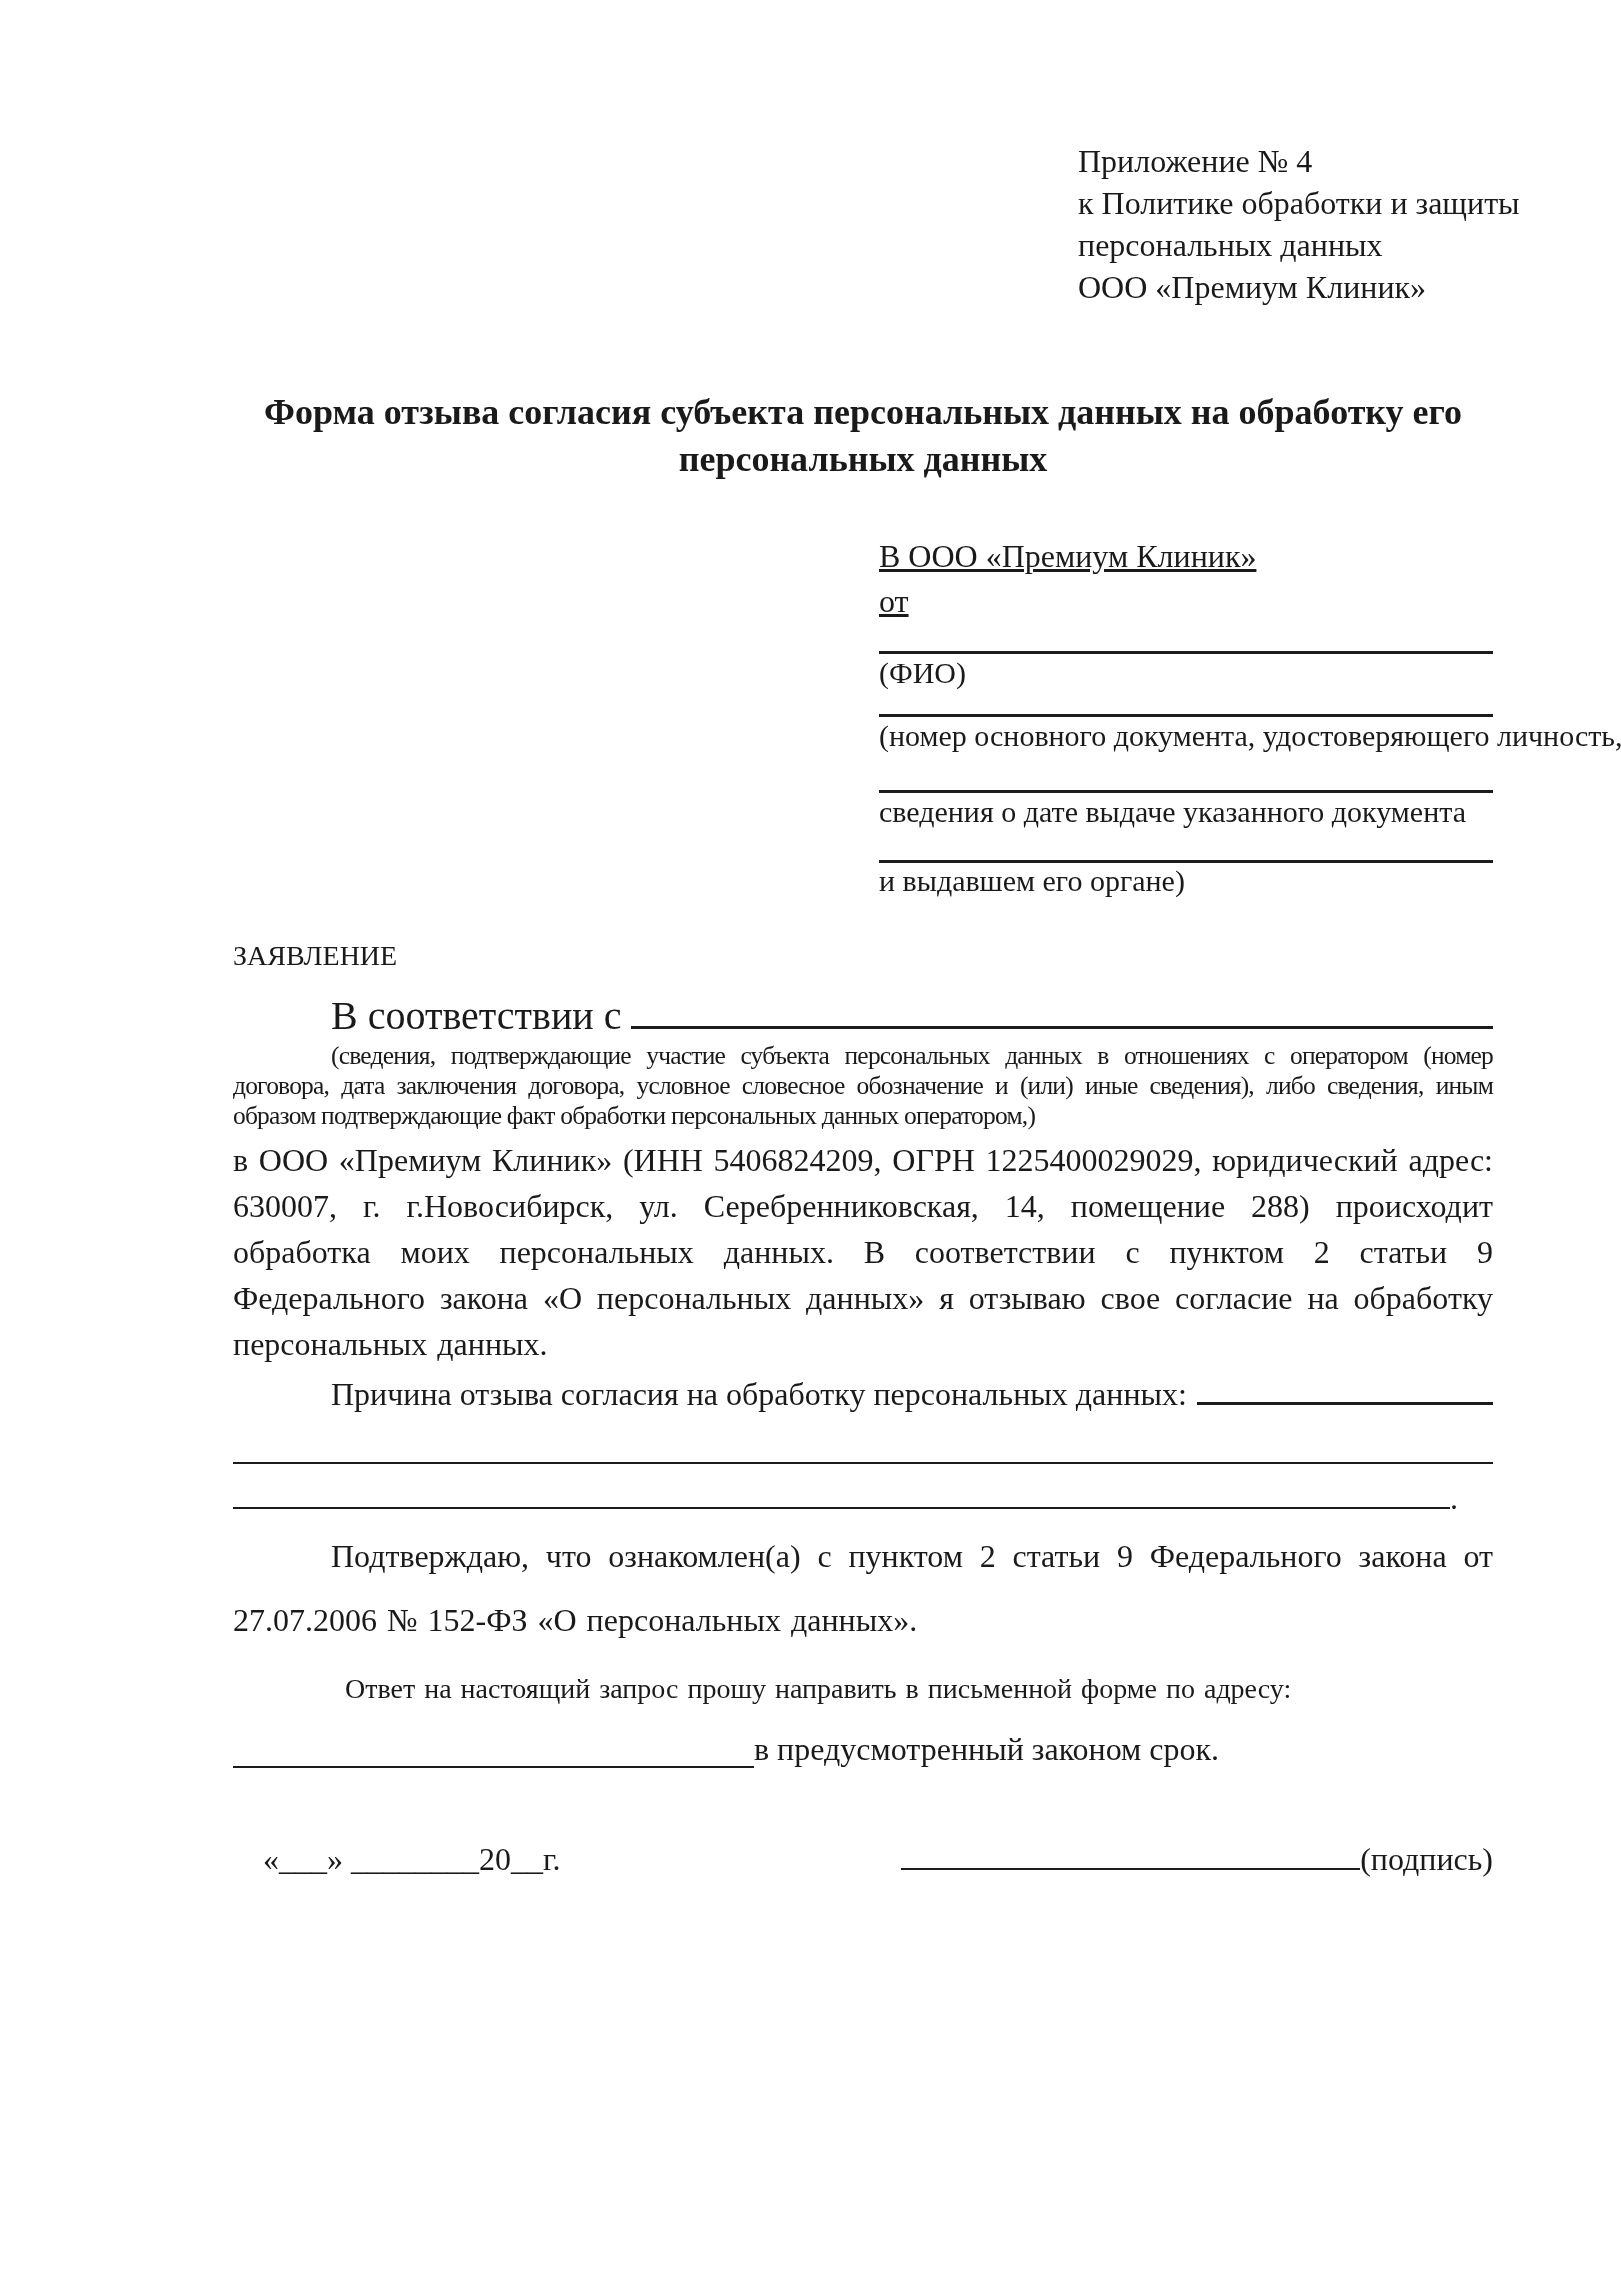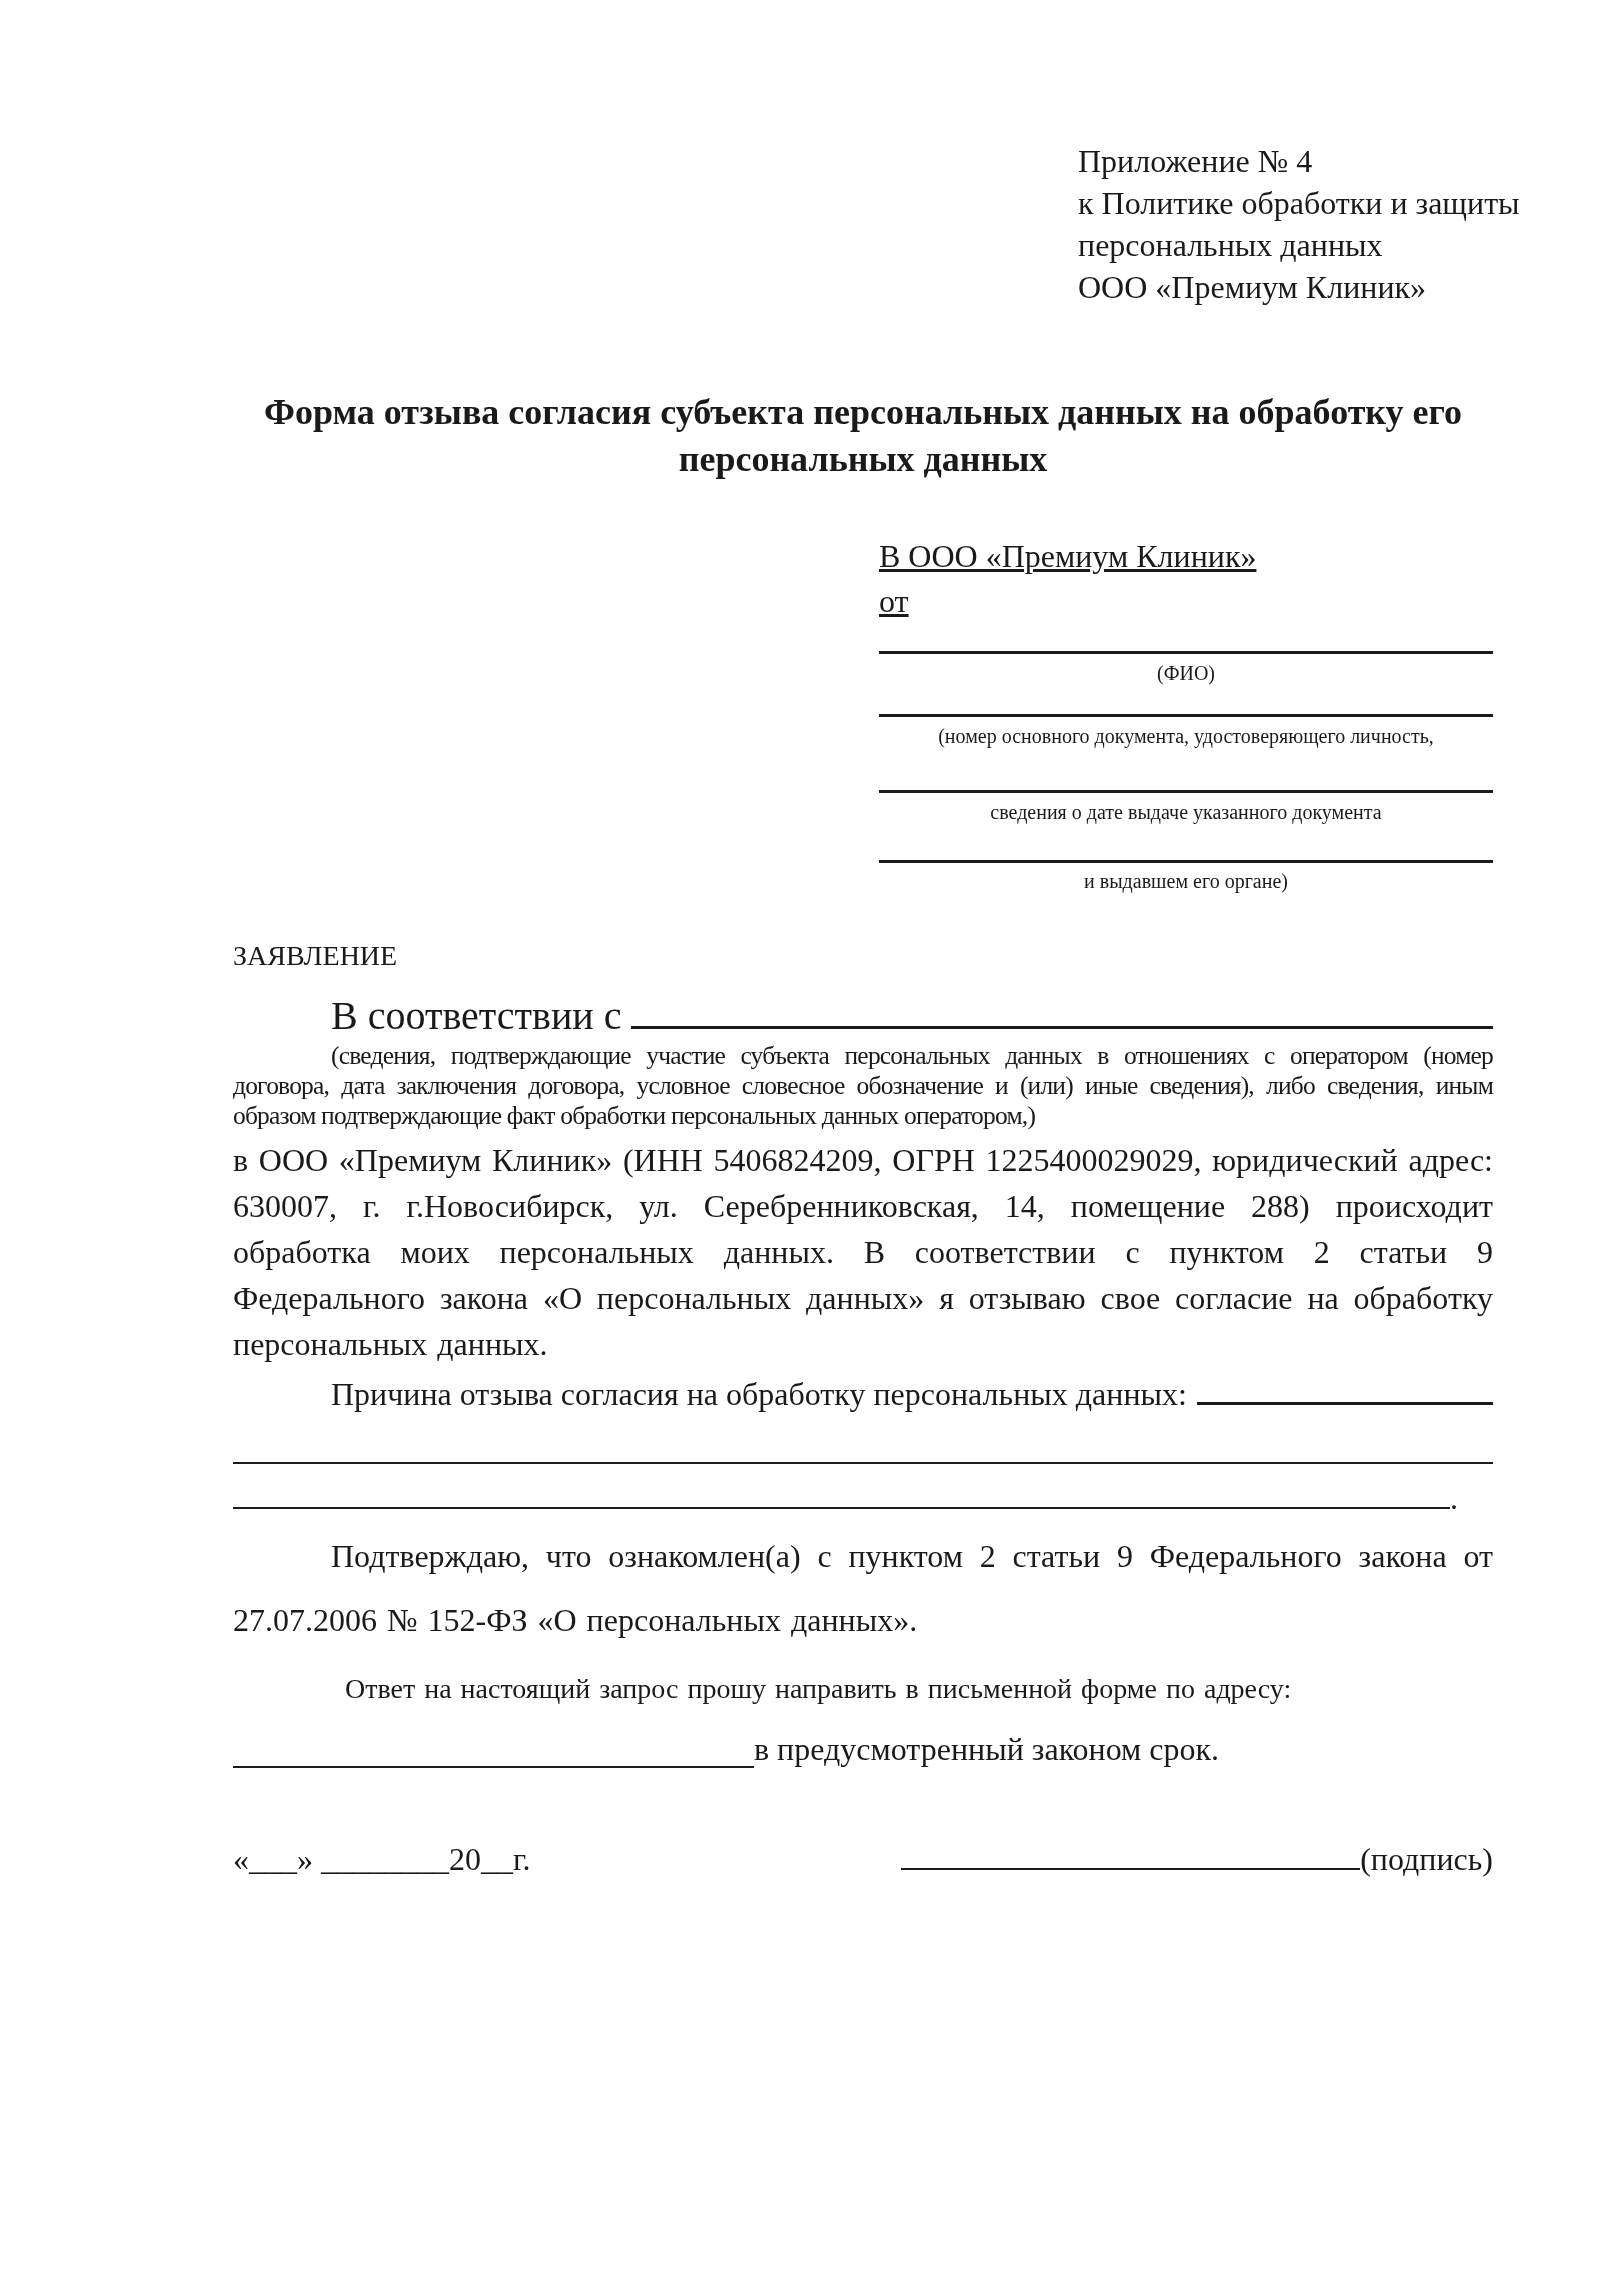--- a/index.html
+++ b/index.html
@@ -46,23 +46,23 @@
   .rule {
     height: 0;
     border-bottom: 3.9px solid #1c1c1c;
   }
   .rule-1 { margin-top: 27.4px; }
   .rule-2 { margin-top: 25.5px; }
   .rule-3 { margin-top: 39px; }
   .rule-4 { margin-top: 33px; }
   .caption {
     margin-top: 3.9px;
-    font-size: 20px;
+    font-size: 30px;
     line-height: 30px;
-    text-align: center;
+    text-align: left;
     white-space: nowrap;
   }
   
   .heading {
     margin-top: 37px;
     font-size: 28px;
     text-align: left;
     line-height: 46px;
   }
   .intro-row {
@@ -149,20 +149,21 @@
     height: 35px;
     flex: 0 0 auto;
   }
   .footer-row {
     margin-top: 61px;
     display: flex;
     justify-content: space-between;
     align-items: baseline;
     font-size: 32px;
     line-height: 46px;
+    margin-left: 30px;
   }
   .sig-group {
     display: flex;
     align-items: baseline;
   }
   .sig-line {
     width: 459px;
     border-bottom: 2.9px solid #1c1c1c;
     height: 35px;
   }

